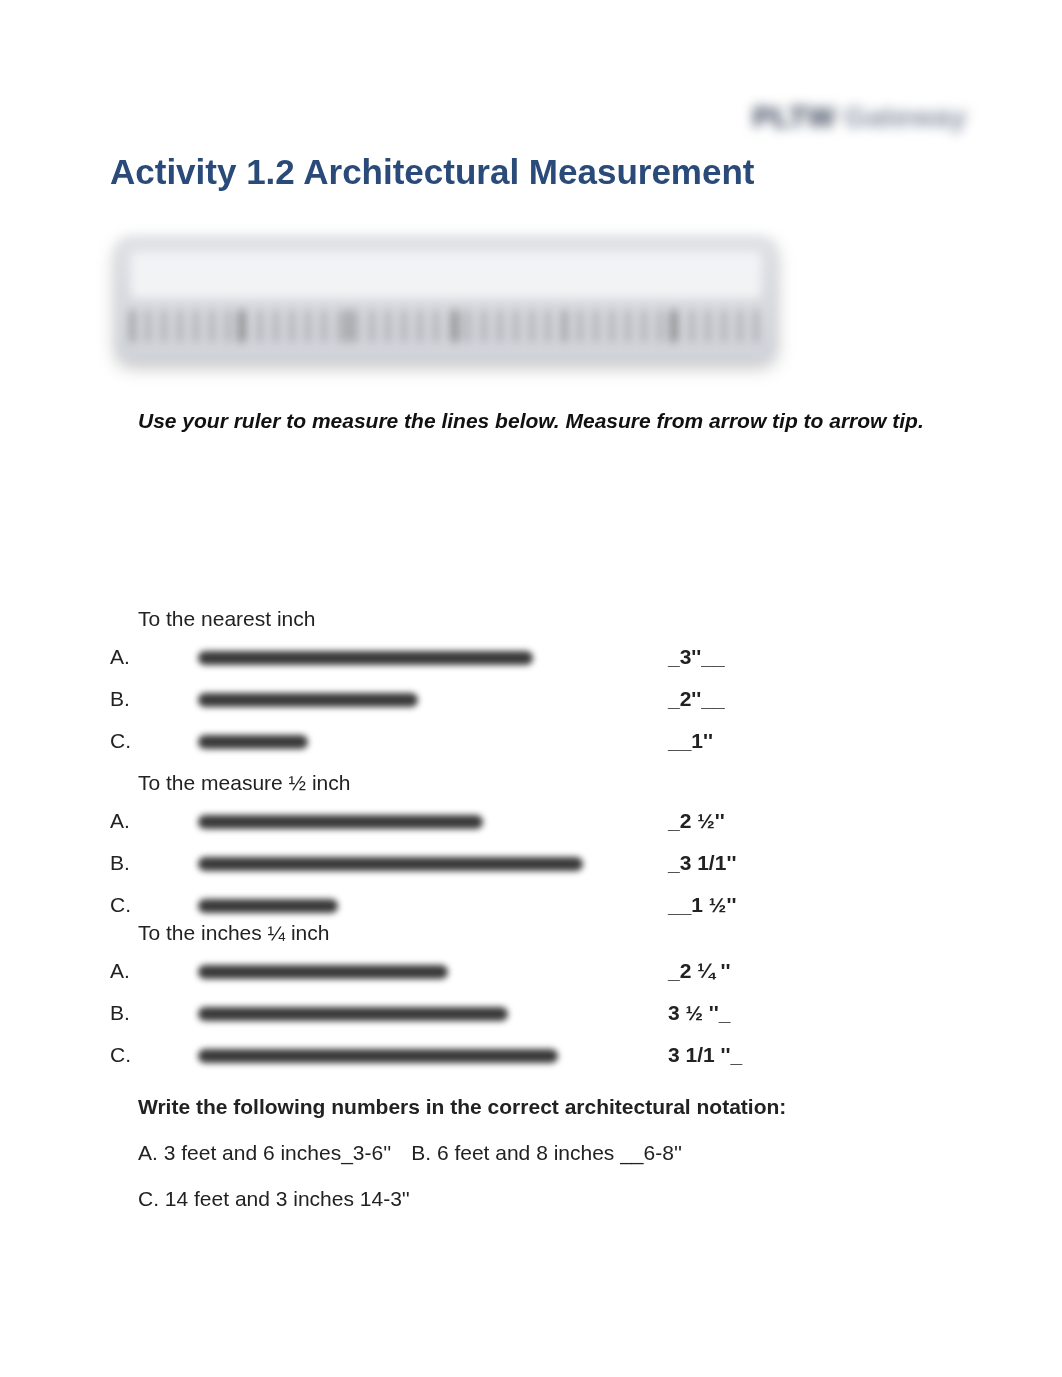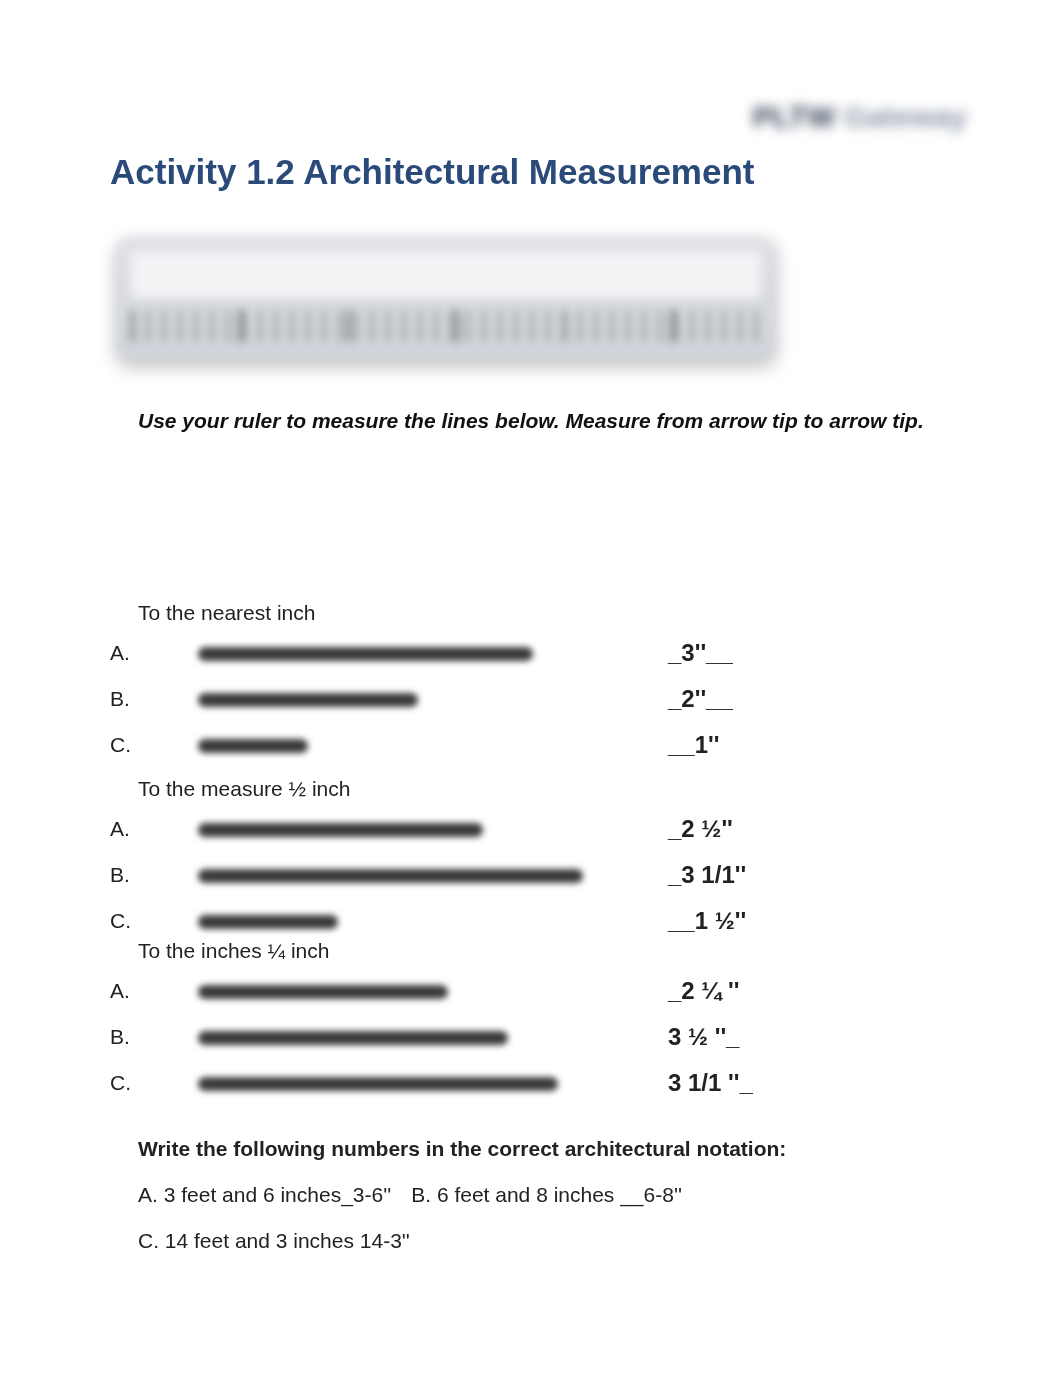--- a/index.html
+++ b/index.html
@@ -63,21 +63,21 @@
   .instruction {
     font-size: 21px;
     font-weight: 700;
     margin: 0 0 0 28px;
     color: #111;
     font-style: italic;
   }
   .gap { height: 160px; }
   .section-label {
     font-size: 21px;
-    margin: 8px 0 14px 28px;
+    margin: 14px 0 14px 28px;
   }
   .row {
     display: flex;
     align-items: center;
     margin-bottom: 18px;
   }
   .row .letter {
     width: 28px;
     font-size: 21px;
     margin-right: 60px;
@@ -86,29 +86,29 @@
     width: 430px;
   }
   .mline {
     height: 14px;
     background: #3a3a3a;
     border-radius: 7px;
     filter: blur(3px);
     margin-top: 2px;
   }
   .row .ans {
-    font-size: 24px;
+    font-size: 21px;
     font-weight: 700;
     margin-left: 40px;
     white-space: nowrap;
   }
   .sect2 {
     font-size: 21px;
     font-weight: 700;
-    margin: 40px 0 22px 28px;
+    margin: 28px 0 22px 28px;
   }
   .bottom-row {
     display: flex;
     font-size: 21px;
     margin: 0 0 22px 28px;
     gap: 20px;
     flex-wrap: wrap;
   }
   .bottom-item {
     white-space: nowrap;

